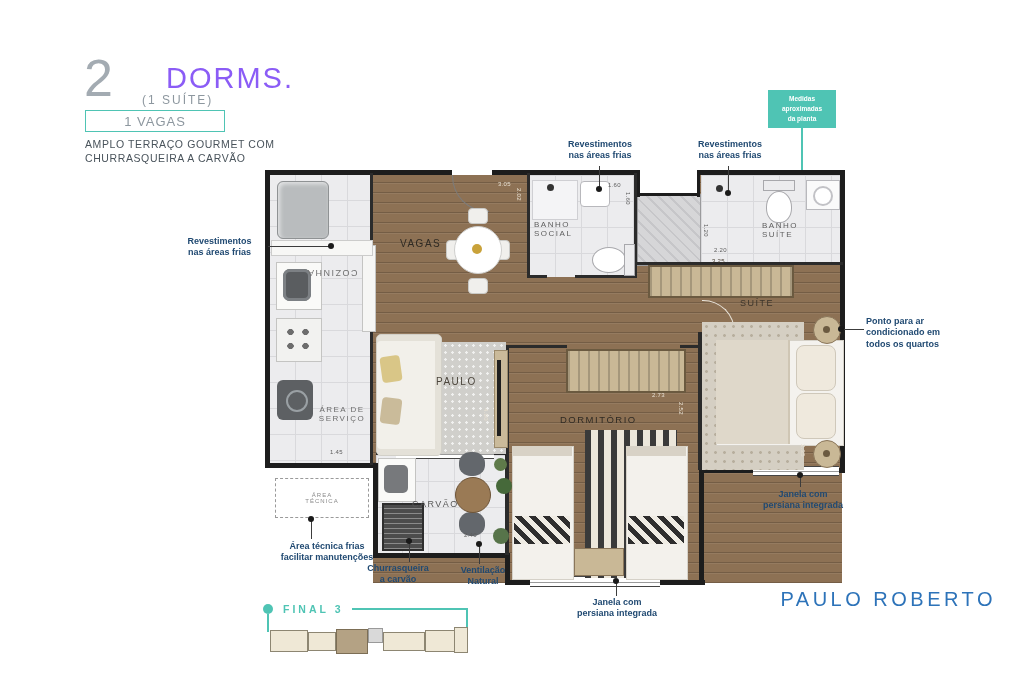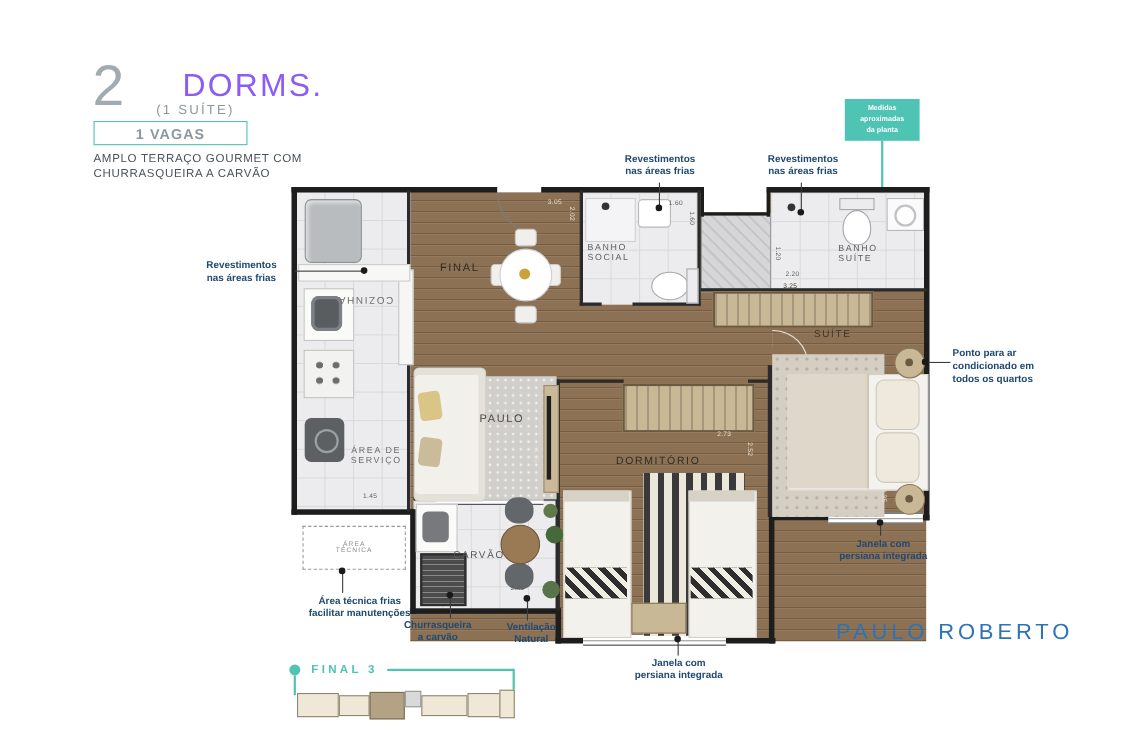--- a/index.html
+++ b/index.html
@@ -33,21 +33,21 @@
   .tealbox{border:1.5px solid #4fc4b4;}
 </style>
 </head>
 <body>
 
 <div id="canvas">
 
   <div class="abs" style="left:84px;top:52px;font-size:52px;font-weight:300;color:#a3abb2;line-height:1;">2</div>
   <div class="abs" style="left:119px;top:62px;font-size:29px;font-weight:400;color:#8b5cf6;letter-spacing:2px;margin-left:47px;">DORMS.</div>
   <div class="abs" style="left:142px;top:93px;font-size:12px;color:#8d979f;letter-spacing:2px;">(1 SUÍTE)</div>
-  <div class="abs tealbox" style="left:85px;top:110px;width:138px;height:20px;display:flex;align-items:center;justify-content:center;font-weight:bold;">
+  <div class="abs tealbox" style="left:85px;top:110px;width:138px;height:20px;display:flex;align-items:center;justify-content:center;">
     <span style="font-size:13px;color:#8d979f;letter-spacing:1px;">1 VAGAS</span>
   </div>
   <div class="abs" style="left:85px;top:137px;font-size:10.5px;font-weight:normal;color:#49535b;letter-spacing:.6px;white-space:pre-line;line-height:1.35;">AMPLO TERRAÇO GOURMET COM
 CHURRASQUEIRA A CARVÃO</div>
 
   <div class="abs" style="left:768px;top:90px;width:68px;height:38px;background:#4fc4b4;display:flex;align-items:center;justify-content:center;">
     <span style="font-size:6.5px;color:#ffffff;text-align:center;white-space:pre-line;line-height:1.5;font-weight:bold;">Medidas
 aproximadas
 da planta</span>
   </div>
@@ -165,21 +165,21 @@
   <div class="abs" style="left:494px;top:458px;width:13px;height:13px;background:#5f7a4a;border-radius:50%;"></div>
   <div class="abs" style="left:496px;top:478px;width:16px;height:16px;background:#46693a;border-radius:50%;"></div>
   <div class="abs" style="left:493px;top:528px;width:16px;height:16px;background:#57744a;border-radius:50%;"></div>
 
   <div class="abs" style="left:275px;top:478px;width:92px;height:38px;border:1px dashed #9a9a9a;background:#ffffff;display:flex;align-items:center;justify-content:center;">
     <span style="font-size:6px;color:#8a8a8a;text-align:center;white-space:pre-line;letter-spacing:1px;">ÁREA
 TÉCNICA</span>
   </div>
 
   <div class="roomlabel" style="left:300px;top:268px;width:64px;font-size:9px;color:#707070;transform:rotate(180deg);text-align:center;">COZINHA</div>
-  <div class="roomlabel" style="left:400px;top:238px;font-size:10px;color:#2f2a23;">FINAL</div>
+  <div class="roomlabel" style="left:400px;top:238px;font-size:10px;color:#2f2a23;">VAGAS</div>
   <div class="roomlabel" style="left:436px;top:376px;font-size:10px;color:#4c463d;">PAULO</div>
   <div class="roomlabel" style="left:316px;top:405px;font-size:8px;color:#6d6d6d;text-align:center;width:52px;">ÁREA DE
 SERVIÇO</div>
   <div class="roomlabel" style="left:534px;top:220px;font-size:8px;color:#5e5e5e;text-align:left;">BANHO
 SOCIAL</div>
   <div class="roomlabel" style="left:762px;top:221px;font-size:8px;color:#5e5e5e;text-align:left;">BANHO
 SUÍTE</div>
   <div class="roomlabel" style="left:740px;top:298px;font-size:9px;color:#3c352b;">SUÍTE</div>
   <div class="roomlabel" style="left:560px;top:414px;font-size:9.5px;color:#2f2a23;">DORMITÓRIO</div>
   <div class="roomlabel" style="left:412px;top:499px;font-size:9px;color:#565656;">CARVÃO</div>
@@ -252,17 +252,17 @@
   <div class="abs" style="left:270px;top:626px;width:196px;height:30px;">
     <div class="abs" style="left:0px;top:4px;width:36px;height:20px;background:#efe8d6;border:1px solid #8d8672;"></div>
     <div class="abs" style="left:38px;top:6px;width:26px;height:17px;background:#efe8d6;border:1px solid #8d8672;"></div>
     <div class="abs" style="left:66px;top:3px;width:30px;height:23px;background:#b4a284;border:1px solid #7c6e55;"></div>
     <div class="abs" style="left:98px;top:2px;width:13px;height:13px;background:#d9d9d9;border:1px solid #9a9a9a;"></div>
     <div class="abs" style="left:113px;top:6px;width:40px;height:17px;background:#efe8d6;border:1px solid #8d8672;"></div>
     <div class="abs" style="left:155px;top:4px;width:28px;height:20px;background:#efe8d6;border:1px solid #8d8672;"></div>
     <div class="abs" style="left:184px;top:1px;width:12px;height:24px;background:#efe8d6;border:1px solid #8d8672;"></div>
   </div>
 
-  <div class="abs" style="left:760px;top:564px;width:236px;">
+  <div class="abs" style="left:760px;top:588px;width:236px;text-align:right;">
     <div style="font-size:20px;color:#2d73b9;letter-spacing:3.5px;">PAULO ROBERTO</div>
   </div>
 
 </div>
 
 </body></html>

